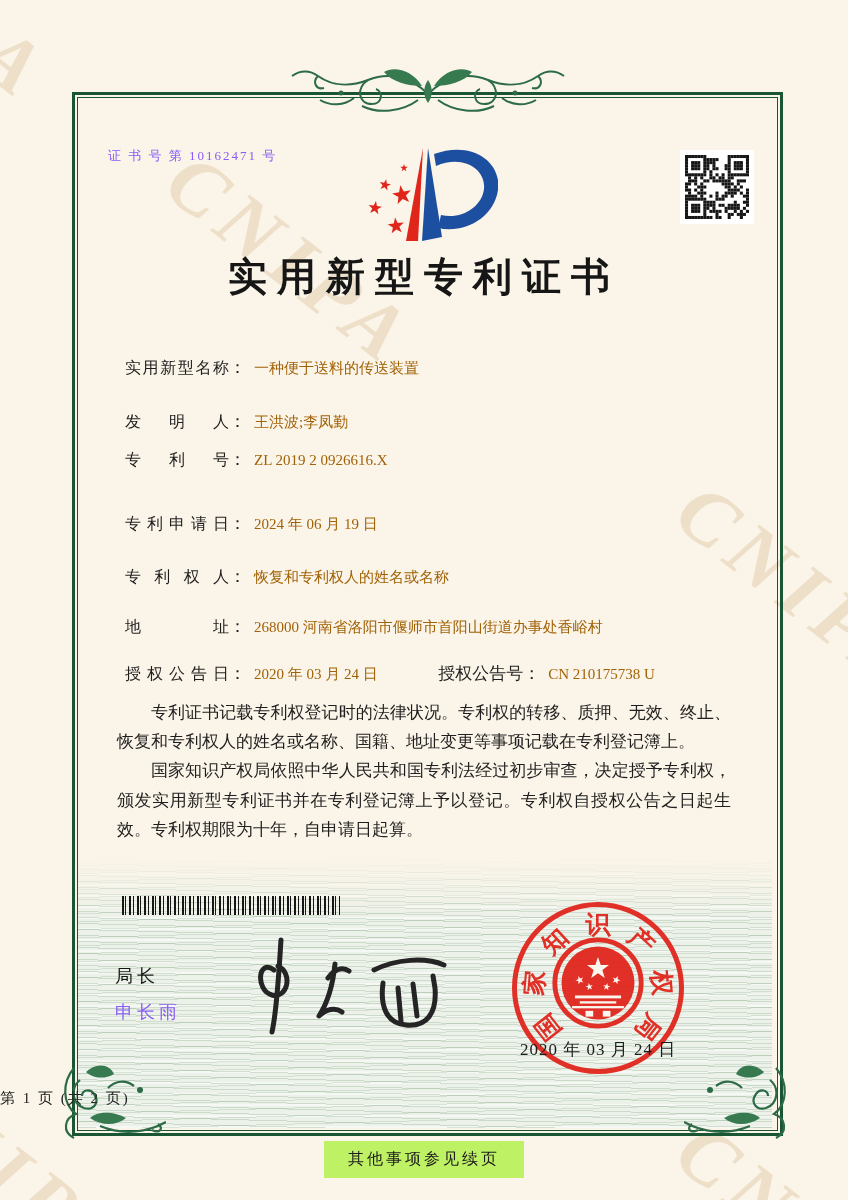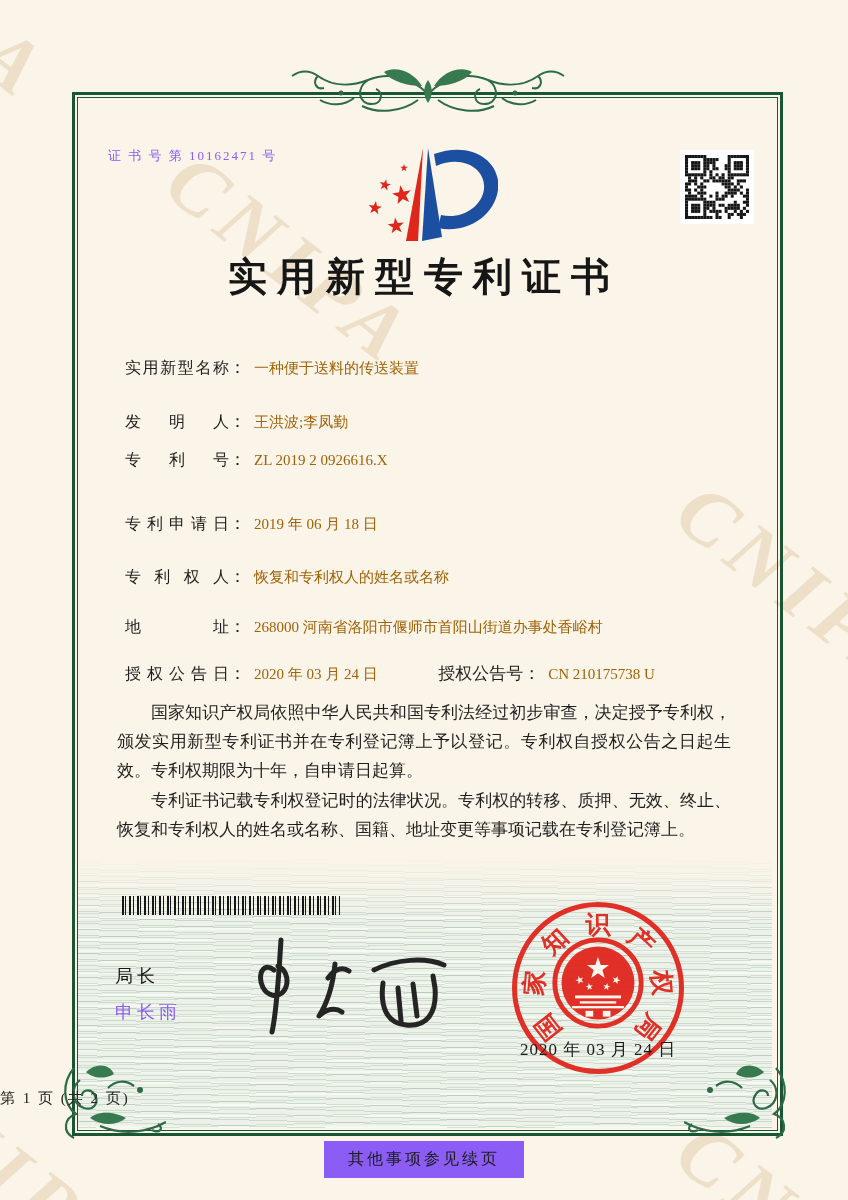--- a/index.html
+++ b/index.html
@@ -54,21 +54,21 @@
 
   .seal{position:absolute;left:512px;top:902px;width:172px;height:172px;z-index:4;opacity:.95;}
   .seal-ring{position:absolute;inset:0;border:5px solid #e1261d;border-radius:50%;}
   .ring-char{position:absolute;left:50%;top:50%;font-size:25px;font-weight:700;color:#e1261d;z-index:2;}
   .emblem{position:absolute;left:50%;top:47%;transform:translate(-50%,-50%);z-index:1;}
   .seal-date{position:absolute;left:-6px;right:-6px;top:136px;text-align:center;font-size:17px;
       letter-spacing:1px;color:#111;white-space:nowrap;z-index:3;}
 
   .page-no{position:absolute;left:0;width:100%;top:1089px;text-align:left;font-size:15px;
       letter-spacing:2px;color:#222;z-index:3;}
-  .cont-box{position:absolute;left:50%;transform:translateX(-50%);top:1141px;background:#8b5cf6;
+  .cont-box{position:absolute;left:50%;transform:translateX(-50%);top:1141px;background:#bef264;
       padding:8px 24px;font-size:16px;letter-spacing:3px;color:#1c1c1c;z-index:3;white-space:nowrap;}
 </style>
 </head>
 <body>
 
 <div class="page">
 
   <span class="wm" style="left:-160px;top:-130px">CNIPA</span>
   <span class="wm" style="left:205px;top:135px">CNIPA</span>
 
@@ -383,36 +383,36 @@
   <div class="field-row" style="top:356px">
     <span class="f-label">实用新型名称</span><span class="f-colon">：</span><span class="f-value">一种便于送料的传送装置</span>
   </div>
   <div class="field-row" style="top:410px">
     <span class="f-label">发明人</span><span class="f-colon">：</span><span class="f-value">王洪波;李凤勤</span>
   </div>
   <div class="field-row" style="top:448px">
     <span class="f-label">专利号</span><span class="f-colon">：</span><span class="f-value">ZL 2019 2 0926616.X</span>
   </div>
   <div class="field-row" style="top:512px">
-    <span class="f-label">专利申请日</span><span class="f-colon">：</span><span class="f-value">2019 年 06 月 18 日</span>
+    <span class="f-label">专利申请日</span><span class="f-colon">：</span><span class="f-value">2024 年 06 月 19 日</span>
   </div>
   <div class="field-row" style="top:565px">
     <span class="f-label">专利权人</span><span class="f-colon">：</span><span class="f-value">恢复和专利权人的姓名或名称</span>
   </div>
   <div class="field-row" style="top:615px">
     <span class="f-label">地址</span><span class="f-colon">：</span><span class="f-value">268000 河南省洛阳市偃师市首阳山街道办事处香峪村</span>
   </div>
   <div class="field-row" style="top:662px">
     <span class="f-label">授权公告日</span><span class="f-colon">：</span><span class="f-value">2020 年 03 月 24 日</span>
     <span class="f-label2">授权公告号</span><span class="f-colon">：</span><span class="f-value">CN 210175738 U</span>
   </div>
 
   <div class="body-text">
+    <p>专利证书记载专利权登记时的法律状况。专利权的转移、质押、无效、终止、恢复和专利权人的姓名或名称、国籍、地址变更等事项记载在专利登记簿上。</p>
     <p>国家知识产权局依照中华人民共和国专利法经过初步审查，决定授予专利权，颁发实用新型专利证书并在专利登记簿上予以登记。专利权自授权公告之日起生效。专利权期限为十年，自申请日起算。</p>
-    <p>专利证书记载专利权登记时的法律状况。专利权的转移、质押、无效、终止、恢复和专利权人的姓名或名称、国籍、地址变更等事项记载在专利登记簿上。</p>
   </div>
 
   <div class="barcode"></div>
 
   <div class="sig-role">局长</div>
   <div class="sig-name">申长雨</div>
   <svg class="signature" viewBox="0 0 220 112">
     <g fill="none" stroke="#141414" stroke-width="5" stroke-linecap="round" stroke-linejoin="round" opacity="0.92">
       <path d="M46,42 C30,30 27,62 44,67 C60,71 65,45 50,38"></path>
       <path d="M53,12 C51,42 49,82 44,104"></path>

